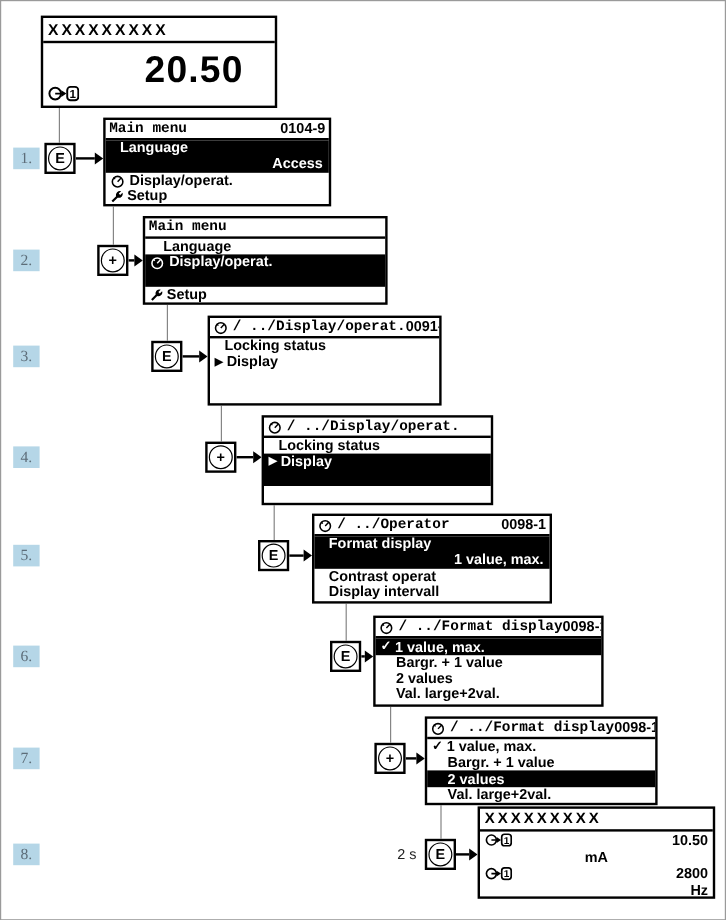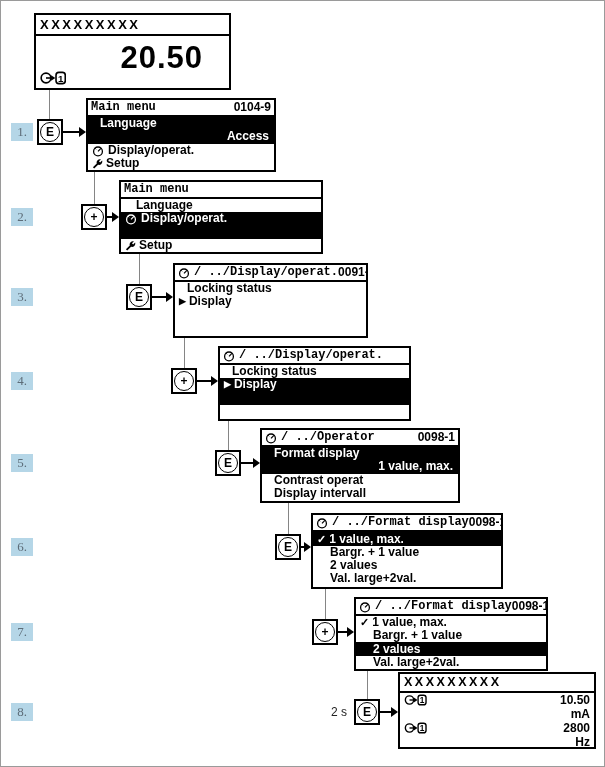--- a/index.html
+++ b/index.html
@@ -323,21 +323,21 @@
         <svg width="23" height="12" viewBox="0 0 24 13">
           <circle cx="5.5" cy="6.5" r="4.5" fill="none" stroke="currentColor" stroke-width="1.5"></circle>
           <line x1="5.5" y1="6.5" x2="11.5" y2="6.5" stroke="currentColor" stroke-width="1.5"></line>
           <polygon points="10.2,3.9 14.2,6.5 10.2,9.1" fill="currentColor"></polygon>
           <rect x="14.8" y="1.3" width="8.6" height="10.4" rx="2.6" fill="none" stroke="currentColor" stroke-width="1.5"></rect>
           <text x="19.1" y="10" font-size="9" font-weight="bold" text-anchor="middle" fill="currentColor">1</text>
         </svg>
         </span>
       <span class="rightcell">10.50</span>
     </div>
-    <div class="row" style="height:14px;justify-content:flex-end;">
+    <div class="row" style="height:14px;justify-content:center;">
       <span>mA</span>
     </div>
     <div class="row" style="height:14px;">
       <span class="sicon">
         <svg width="23" height="12" viewBox="0 0 24 13">
           <circle cx="5.5" cy="6.5" r="4.5" fill="none" stroke="currentColor" stroke-width="1.5"></circle>
           <line x1="5.5" y1="6.5" x2="11.5" y2="6.5" stroke="currentColor" stroke-width="1.5"></line>
           <polygon points="10.2,3.9 14.2,6.5 10.2,9.1" fill="currentColor"></polygon>
           <rect x="14.8" y="1.3" width="8.6" height="10.4" rx="2.6" fill="none" stroke="currentColor" stroke-width="1.5"></rect>
           <text x="19.1" y="10" font-size="9" font-weight="bold" text-anchor="middle" fill="currentColor">1</text>

